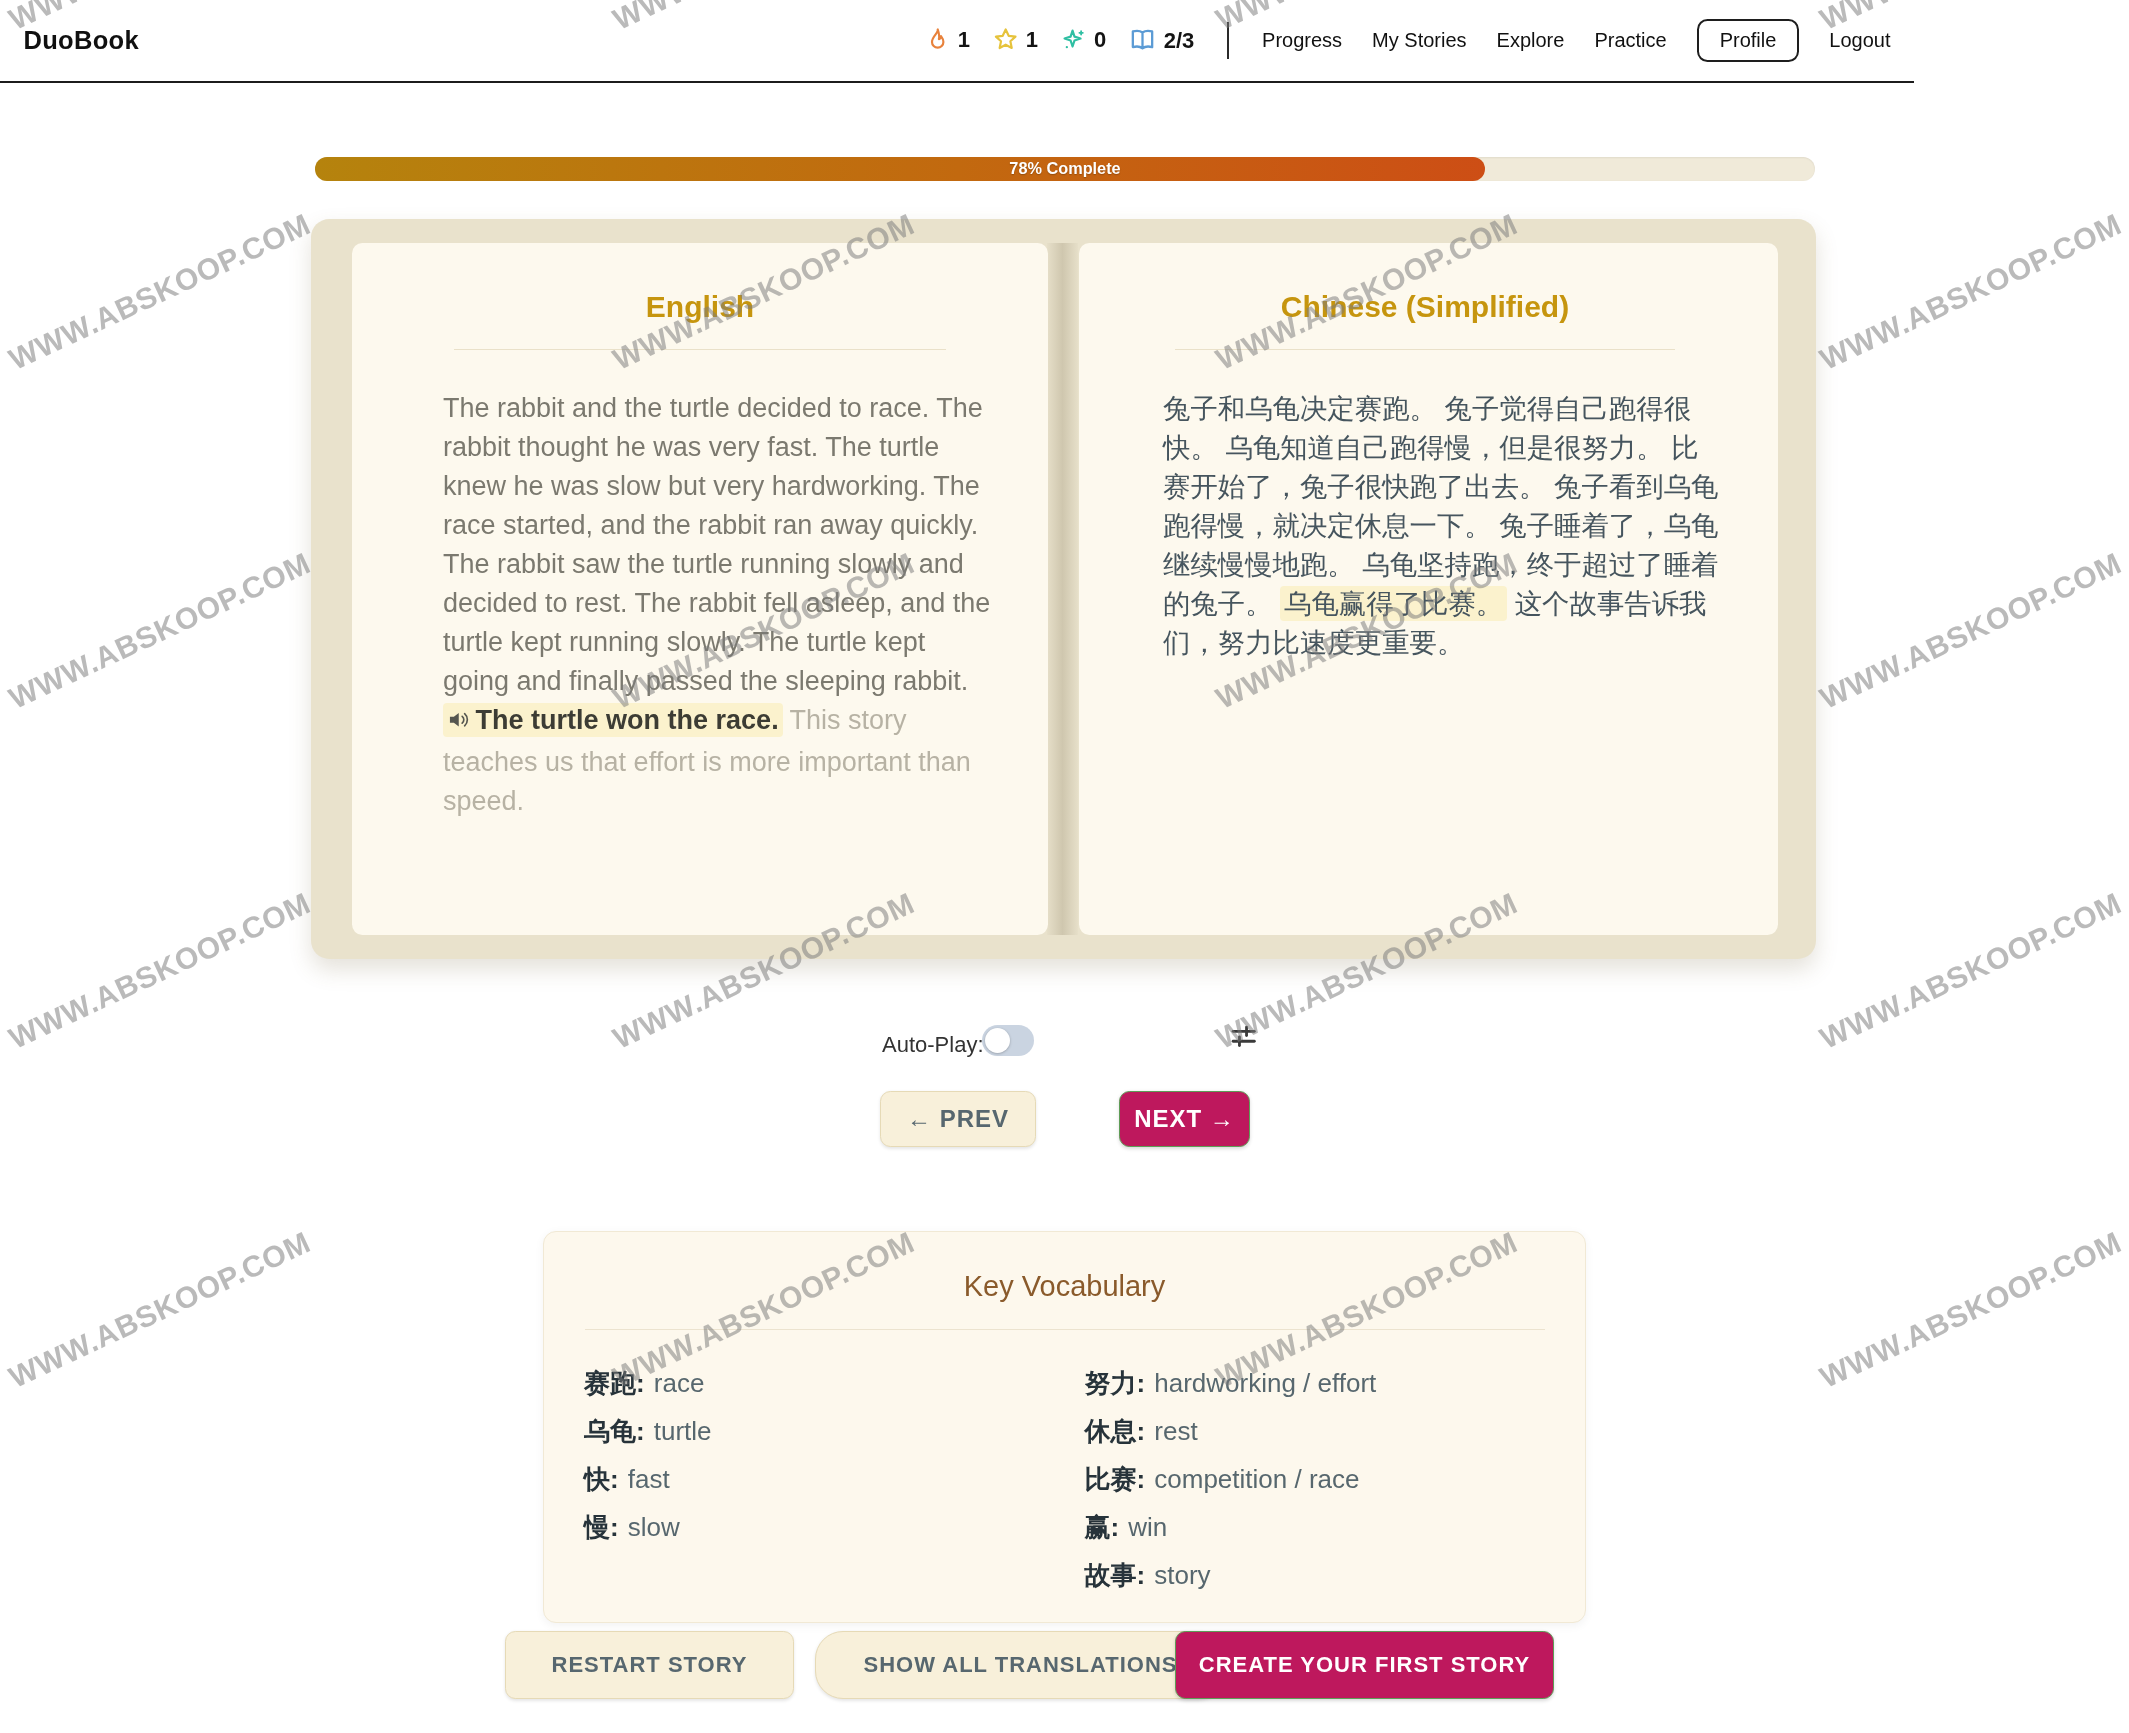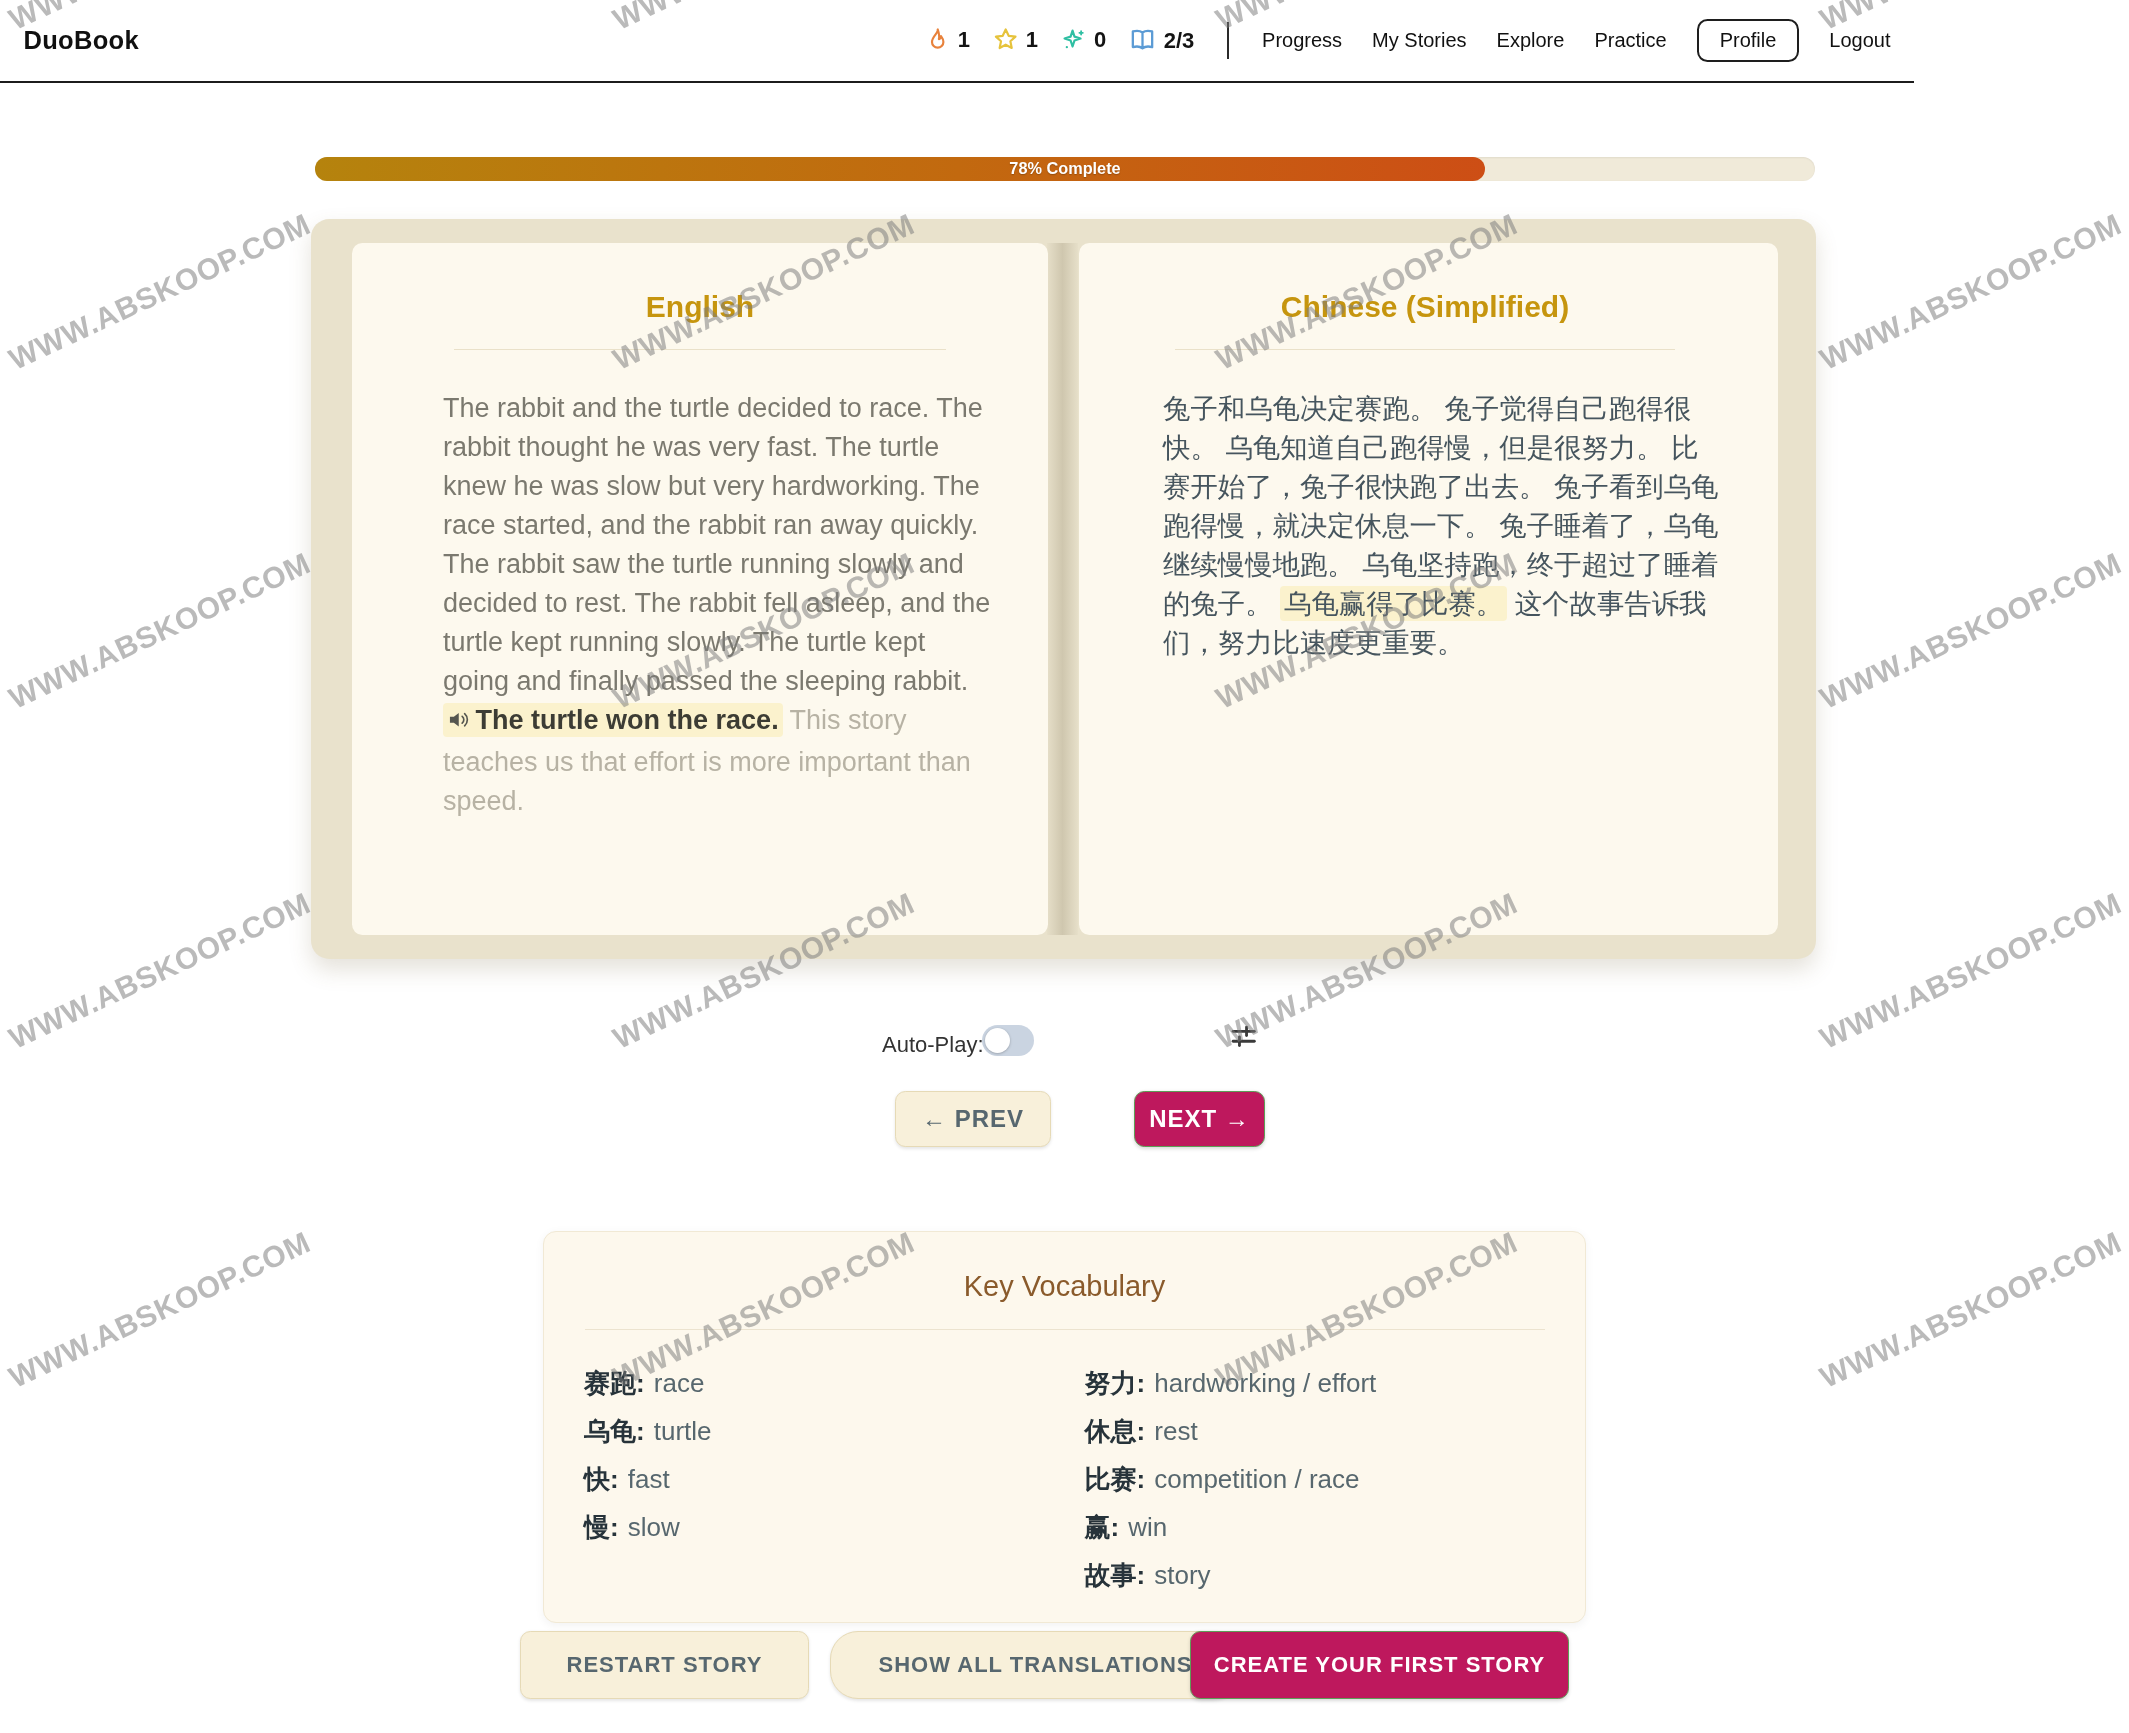--- a/index.html
+++ b/index.html
@@ -75,21 +75,21 @@
     background:#cad4e1;cursor:pointer;
   }
   .toggle-knob{
     position:absolute;left:3.3px;top:3.3px;width:25px;height:25px;border-radius:50%;
     background:#ffffff;box-shadow:0 0.7px 2.6px rgba(0,0,0,.25);
   }
   .sliders{position:absolute;left:1226px;top:1020px;width:34px;height:34px;}
   .btn{
     display:flex;align-items:center;justify-content:center;
     font-weight:700;letter-spacing:1px;border-radius:10.4px;cursor:pointer;
-    box-sizing:border-box;white-space:nowrap;margin-left:15px;
+    box-sizing:border-box;white-space:nowrap;
   }
   .btn-cream{background:#f8f0da;border:1.3px solid #e6dab6;color:#57676f;box-shadow:0 1.3px 3.3px rgba(0,0,0,.10);}
   .btn-green{background:#be185d;border:1.3px solid #5e9d56;color:#ffffff;box-shadow:0 1.3px 3.9px rgba(0,0,0,.15);}
   .btn-prev{position:absolute;left:880px;top:1091px;width:156px;height:56px;font-size:24px;}
   .btn-next{position:absolute;left:1119px;top:1091px;width:131px;height:56px;font-size:24px;}
   
   .vocab{
     position:absolute;left:543px;top:1199px;width:1043px;height:392px;
     background:#fdf8ed;border:0.7px solid #f1e9d5;border-radius:13px;
     box-shadow:0 2.6px 9.1px rgba(0,0,0,.05);box-sizing:border-box;margin-top:32px;

